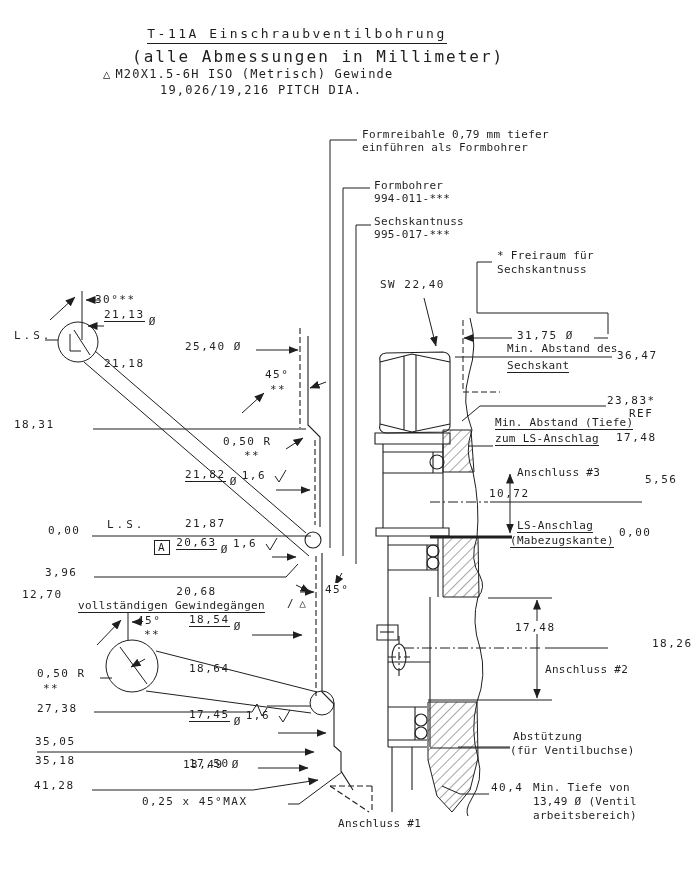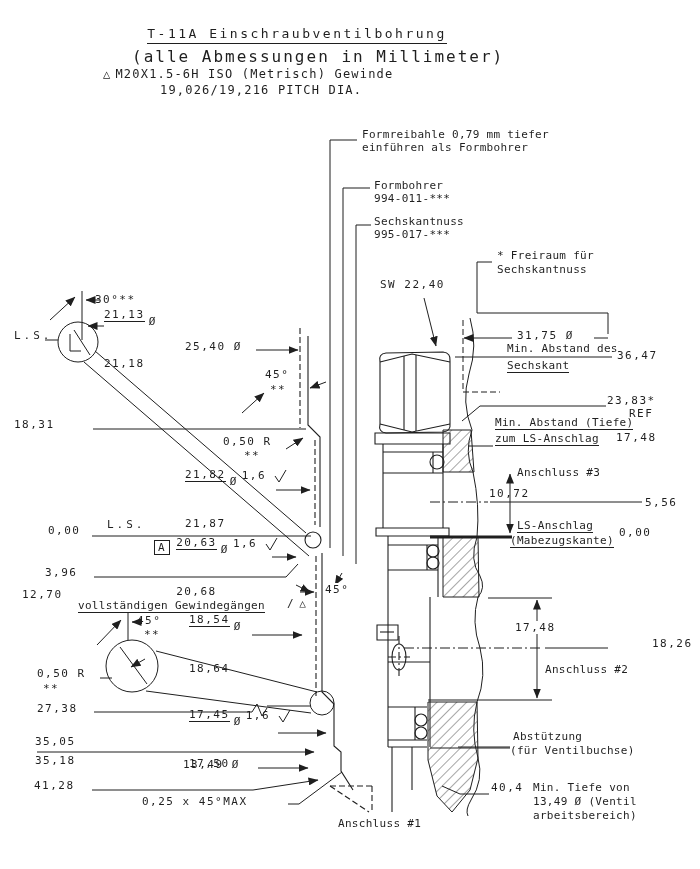--- a/index.html
+++ b/index.html
@@ -209,21 +209,21 @@
 <div class="lbl note" style="left:507px;top:342px;">Min. Abstand des</div>
 <div class="lbl note u" style="left:507px;top:359px;">Sechskant</div>
 <div class="lbl" style="left:617px;top:349px;">36,47</div>
 <div class="lbl" style="left:607px;top:394px;">23,83*</div>
 <div class="lbl" style="left:629px;top:407px;">REF</div>
 <div class="lbl note u" style="left:495px;top:416px;">Min. Abstand (Tiefe)</div>
 <div class="lbl note u" style="left:495px;top:432px;">zum LS-Anschlag</div>
 <div class="lbl" style="left:616px;top:431px;">17,48</div>
 <div class="lbl note" style="left:517px;top:466px;">Anschluss #3</div>
 <div class="lbl" style="left:489px;top:487px;">10,72</div>
-<div class="lbl" style="left:645px;top:496px;">5,56</div>
+<div class="lbl" style="left:645px;top:473px;">5,56</div>
 <div class="lbl note u" style="left:517px;top:519px;">LS-Anschlag</div>
 <div class="lbl note u" style="left:510px;top:534px;">(Mabezugskante)</div>
 <div class="lbl" style="left:619px;top:526px;">0,00</div>
 <div class="lbl bg" style="left:513px;top:621px;">17,48</div>
 <div class="lbl" style="left:611px;top:637px;margin-left:41px;">18,26</div>
 <div class="lbl note" style="left:545px;top:663px;">Anschluss #2</div>
 <div class="lbl note" style="left:513px;top:730px;">Abstützung</div>
 <div class="lbl note" style="left:510px;top:744px;">(für Ventilbuchse)</div>
 <div class="lbl" style="left:491px;top:781px;">40,4</div>
 <div class="lbl note" style="left:533px;top:781px;">Min. Tiefe von</div>

